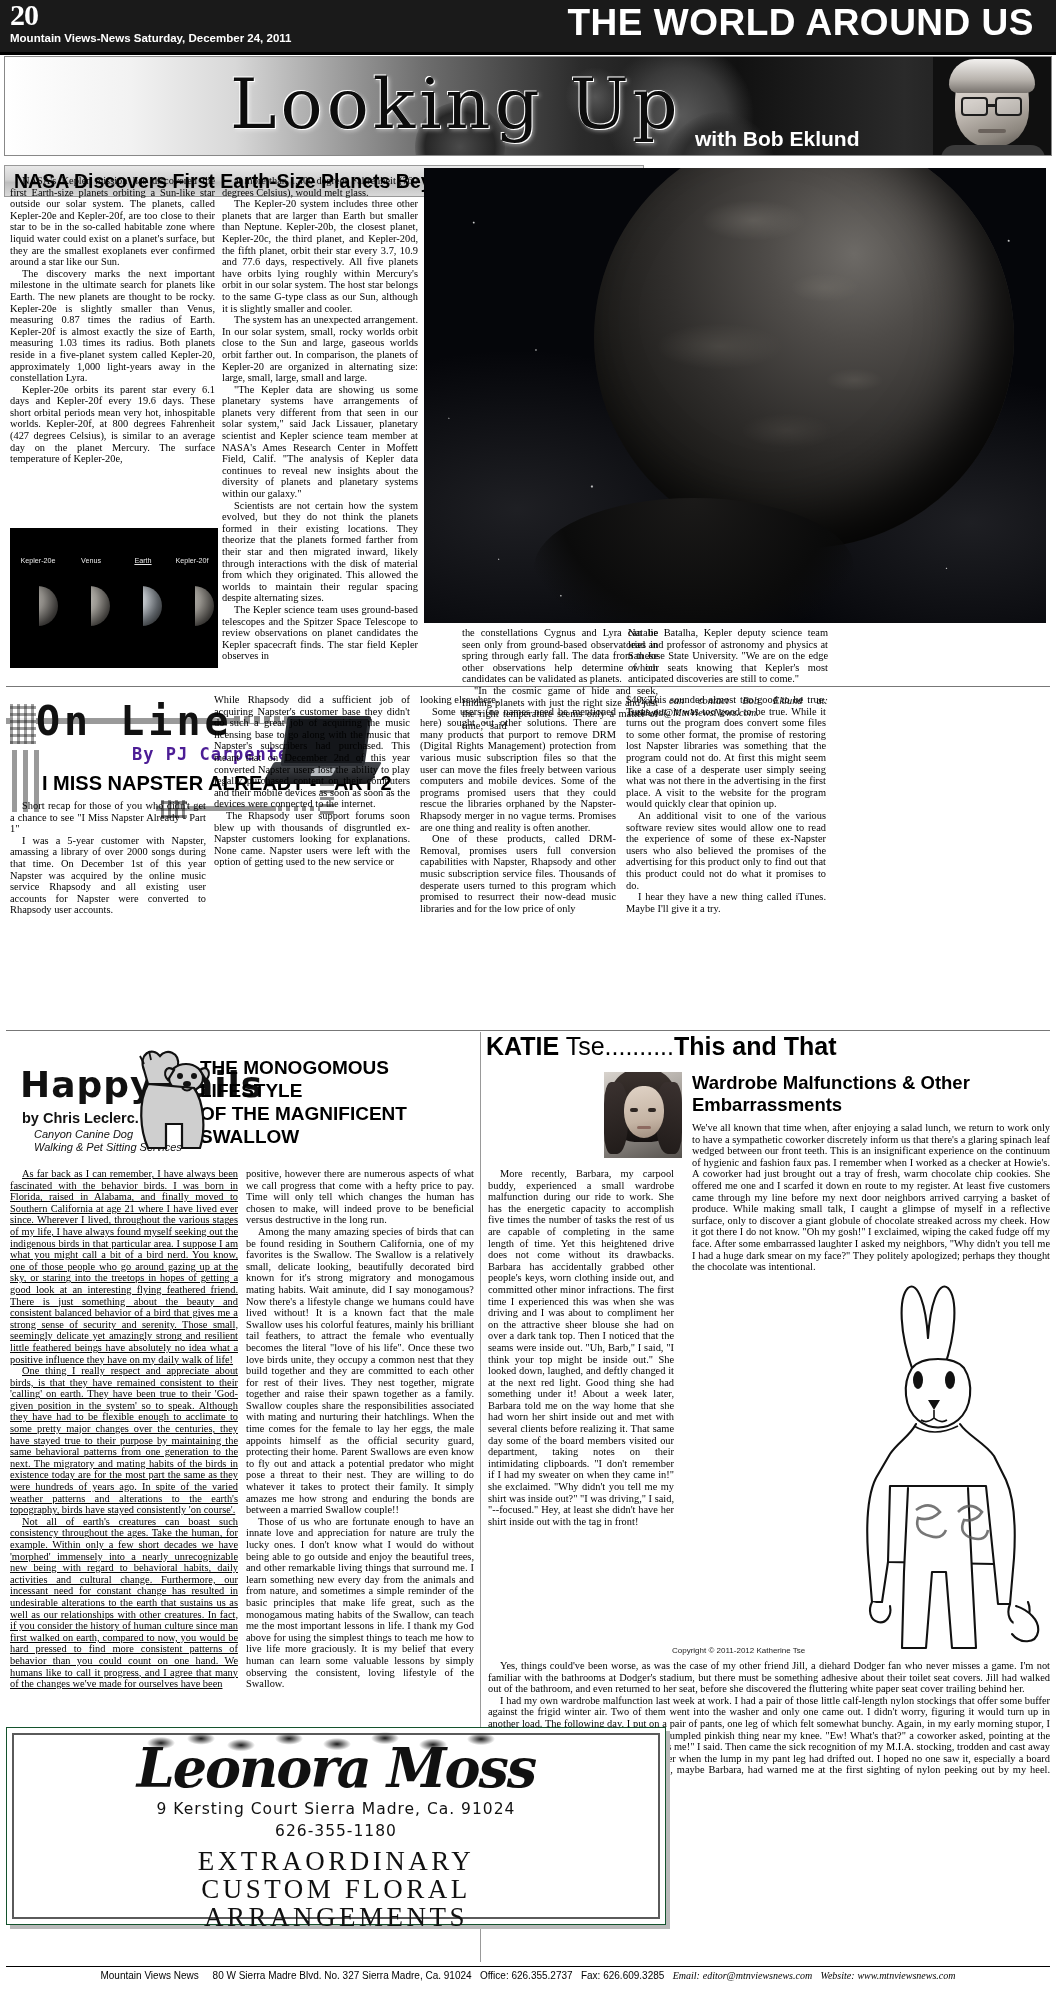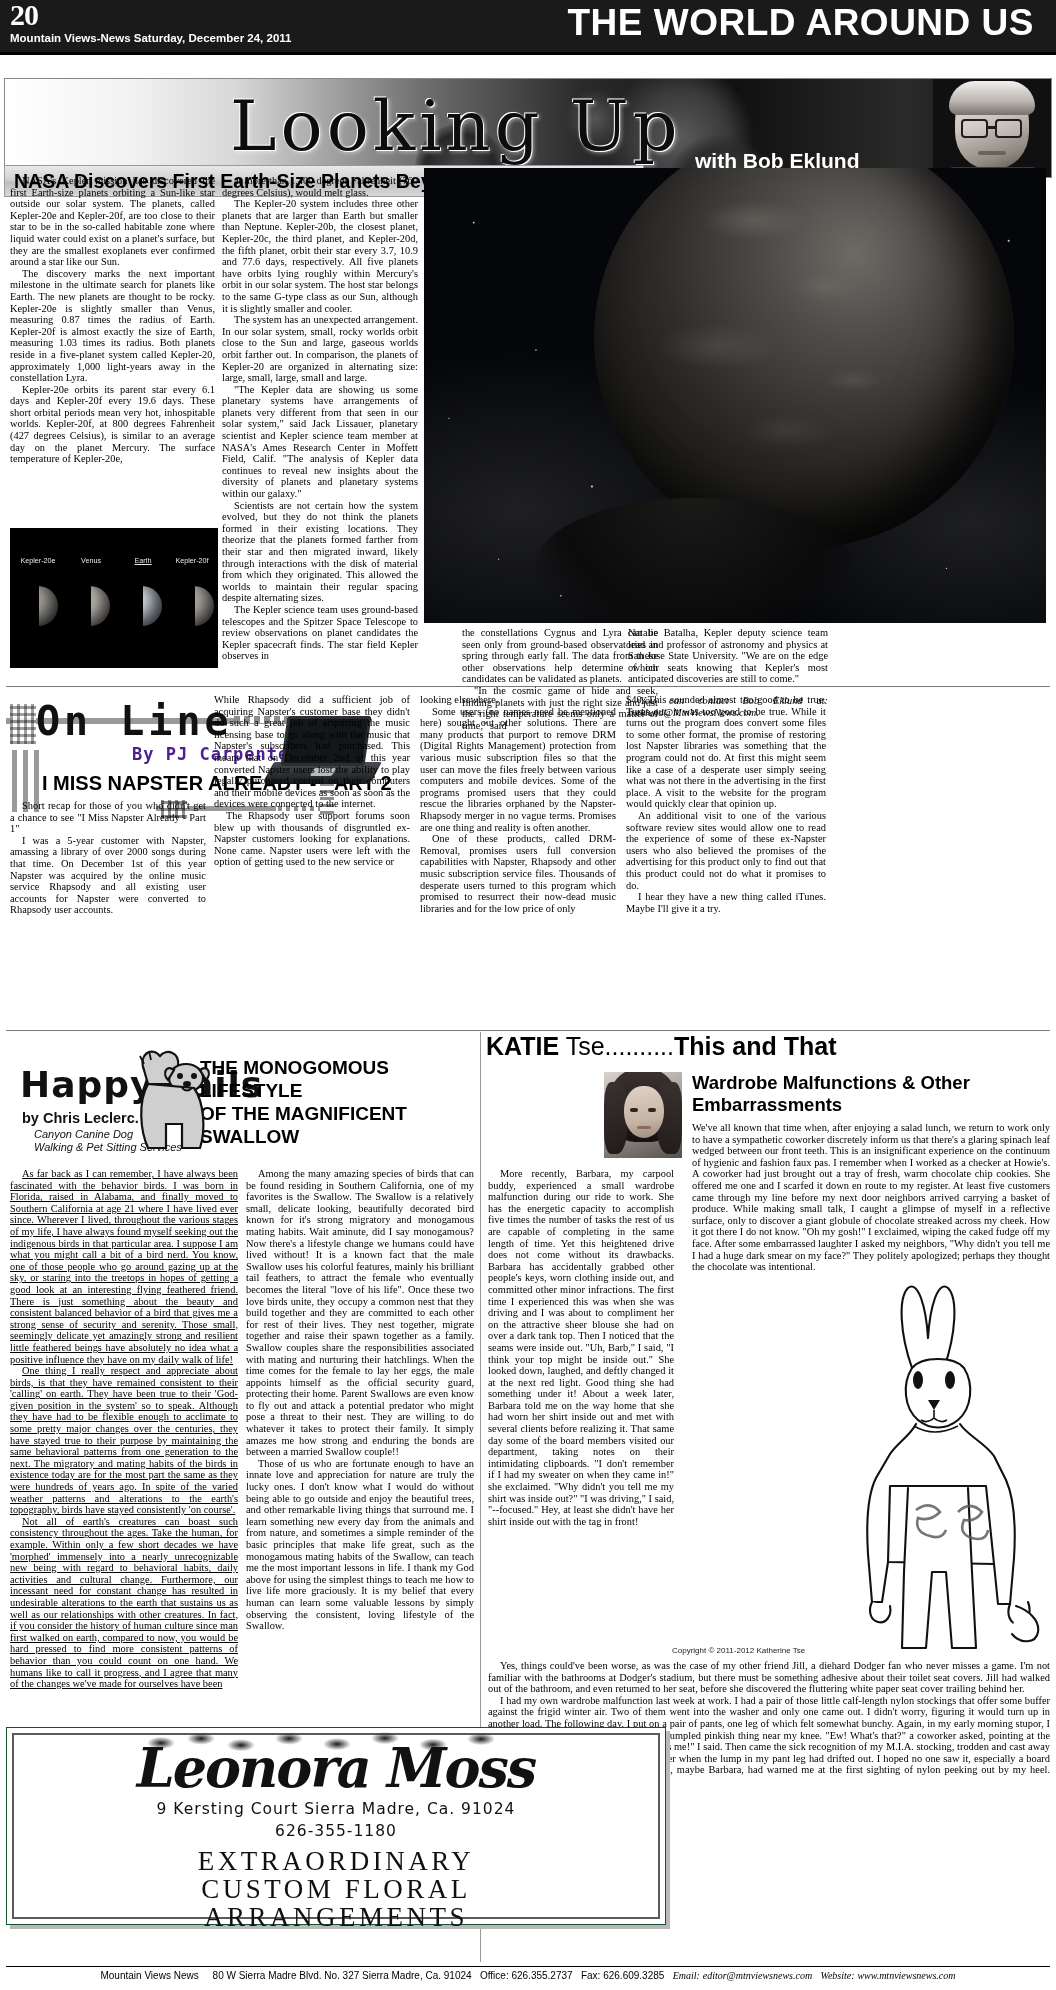--- a/index.html
+++ b/index.html
@@ -31,21 +31,21 @@
   }
   .worldtitle {
     position:absolute; right:22px; top:2px;
     font-family:"Liberation Sans", sans-serif;
     font-weight:bold; font-size:37px; letter-spacing:0.5px;
   }
   .topbar-rule { position:absolute; left:0; top:52px; width:1056px; height:3px; background:#000; }
 
   
   .lu-masthead {
-    position:absolute; left:4px; top:78px; width:1048px; height:100px;
+    position:absolute; left:4px; top:56px; width:1048px; height:100px;
     border:1px solid #888;
     background:linear-gradient(90deg,#ffffff 0%, #f2f2f2 12%, #d8d8d8 22%, #6e6e6e 40%, #2b2b2b 55%, #111 70%, #2a2a2a 86%, #111 100%);
     overflow:hidden;
   }
   .lu-glow1 { position:absolute; left:600px; top:-16px; width:150px; height:150px; border-radius:50%;
       background:radial-gradient(circle,#5a5a5a 0%, #3a3a3a 45%, rgba(0,0,0,0) 70%); }
   .lu-glow2 { position:absolute; left:660px; top:55px; width:110px; height:110px; border-radius:50%;
       background:radial-gradient(circle,#4c4c4c 0%, #2c2c2c 50%, rgba(0,0,0,0) 72%); }
   .lu-glow3 { position:absolute; left:410px; top:45px; width:90px; height:90px; border-radius:50%;
       background:radial-gradient(circle,#4a4a4a 0%, #262626 55%, rgba(0,0,0,0) 75%); }
@@ -451,20 +451,21 @@
       </g>
     </svg>
   </div>
 
   <div class="col" style="left:10px; top:1168px; width:228px;text-decoration:underline;">
     <p>As far back as I can remember, I have always been fascinated with the behavior birds. I was born in Florida, raised in Alabama, and finally moved to Southern California at age 21 where I have lived ever since. Wherever I lived, throughout the various stages of my life, I have always found myself seeking out the indigenous birds in that particular area. I suppose I am what you might call a bit of a bird nerd. You know, one of those people who go around gazing up at the sky, or staring into the treetops in hopes of getting a good look at an interesting flying feathered friend. There is just something about the beauty and consistent balanced behavior of a bird that gives me a strong sense of security and serenity. Those small, seemingly delicate yet amazingly strong and resilient little feathered beings have absolutely no idea what a positive influence they have on my daily walk of life!</p>
     <p>One thing I really respect and appreciate about birds, is that they have remained consistent to their 'calling' on earth. They have been true to their 'God-given position in the system' so to speak. Although they have had to be flexible enough to acclimate to some pretty major changes over the centuries, they have stayed true to their purpose by maintaining the same behavioral patterns from one generation to the next. The migratory and mating habits of the birds in existence today are for the most part the same as they were hundreds of years ago. In spite of the varied weather patterns and alterations to the earth's topography, birds have stayed consistently 'on course'.</p>
     <p>Not all of earth's creatures can boast such consistency throughout the ages. Take the human, for example. Within only a few short decades we have 'morphed' immensely into a nearly unrecognizable new being with regard to behavioral habits, daily activities and cultural change. Furthermore, our incessant need for constant change has resulted in undesirable alterations to the earth that sustains us as well as our relationships with other creatures. In fact, if you consider the history of human culture since man first walked on earth, compared to now, you would be hard pressed to find more consistent patterns of behavior than you could count on one hand. We humans like to call it progress, and I agree that many of the changes we've made for ourselves have been</p>
   </div>
   <div class="col" style="left:246px; top:1168px; width:228px;">
+    <p class="noind">positive, however there are numerous aspects of what we call progress that come with a hefty price to pay. Time will only tell which changes the human has chosen to make, will indeed prove to be beneficial versus destructive in the long run.</p>
     <p>Among the many amazing species of birds that can be found residing in Southern California, one of my favorites is the Swallow. The Swallow is a relatively small, delicate looking, beautifully decorated bird known for it's strong migratory and monogamous mating habits. Wait aminute, did I say monogamous? Now there's a lifestyle change we humans could have lived without! It is a known fact that the male Swallow uses his colorful features, mainly his brilliant tail feathers, to attract the female who eventually becomes the literal "love of his life". Once these two love birds unite, they occupy a common nest that they build together and they are committed to each other for rest of their lives. They nest together, migrate together and raise their spawn together as a family. Swallow couples share the responsibilities associated with mating and nurturing their hatchlings. When the time comes for the female to lay her eggs, the male appoints himself as the official security guard, protecting their home. Parent Swallows are even know to fly out and attack a potential predator who might pose a threat to their nest. They are willing to do whatever it takes to protect their family. It simply amazes me how strong and enduring the bonds are between a married Swallow couple!!</p>
     <p>Those of us who are fortunate enough to have an innate love and appreciation for nature are truly the lucky ones. I don't know what I would do without being able to go outside and enjoy the beautiful trees, and other remarkable living things that surround me. I learn something new every day from the animals and from nature, and sometimes a simple reminder of the basic principles that make life great, such as the monogamous mating habits of the Swallow, can teach me the most important lessons in life. I thank my God above for using the simplest things to teach me how to live life more graciously. It is my belief that every human can learn some valuable lessons by simply observing the consistent, loving lifestyle of the Swallow.</p>
   </div>
 
   <div class="vr" style="left:480px; top:1032px; height:930px;"></div>
 
   <div class="kt-head"><span>KATIE</span><span class="light"> Tse..........</span><span>This and That</span></div>
 
   <div class="kt-photo">
     <div class="ktp-bg"></div>

